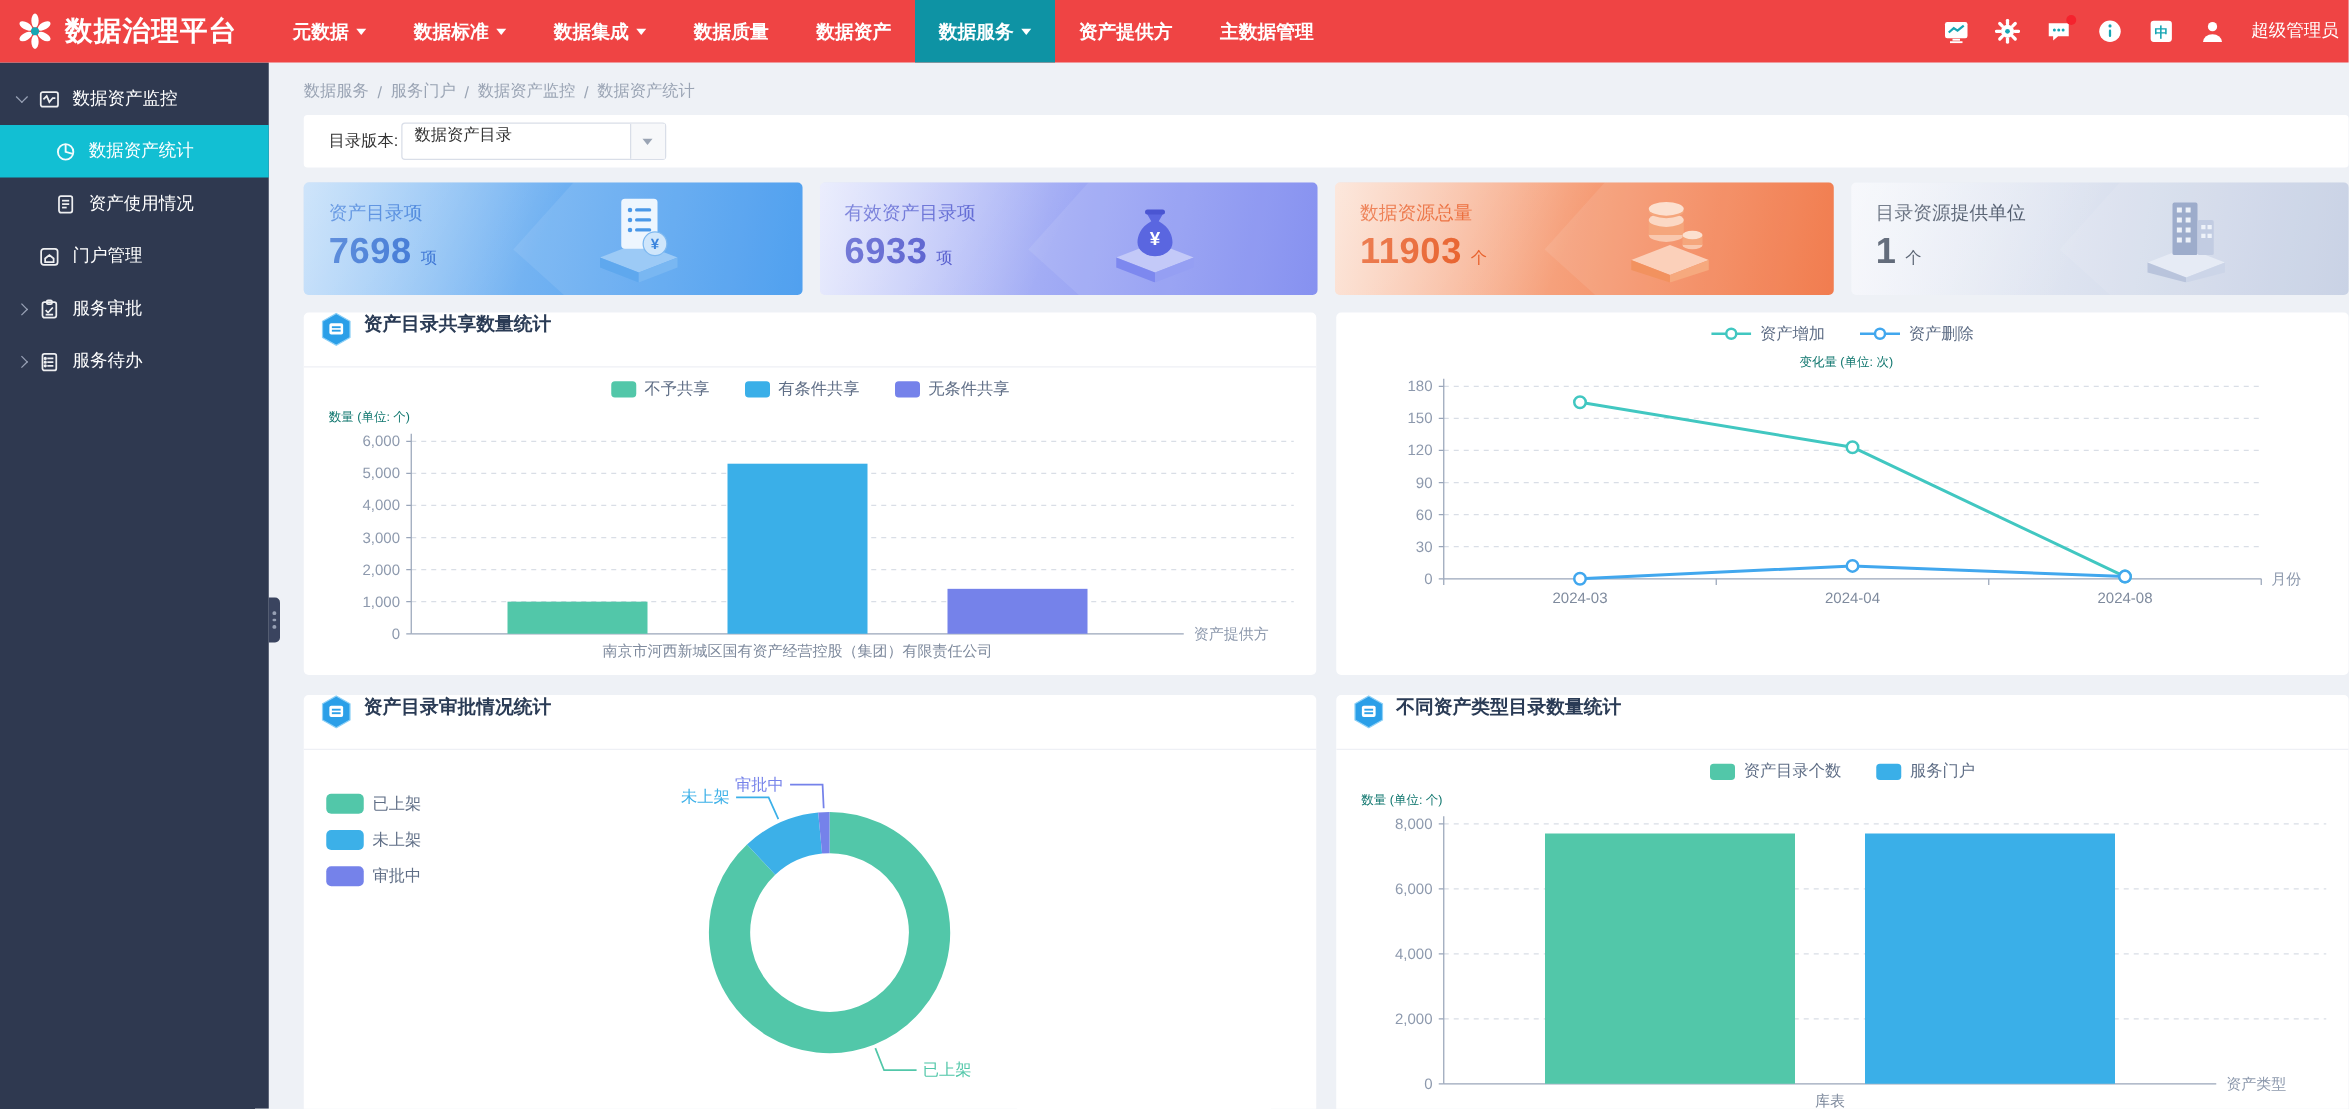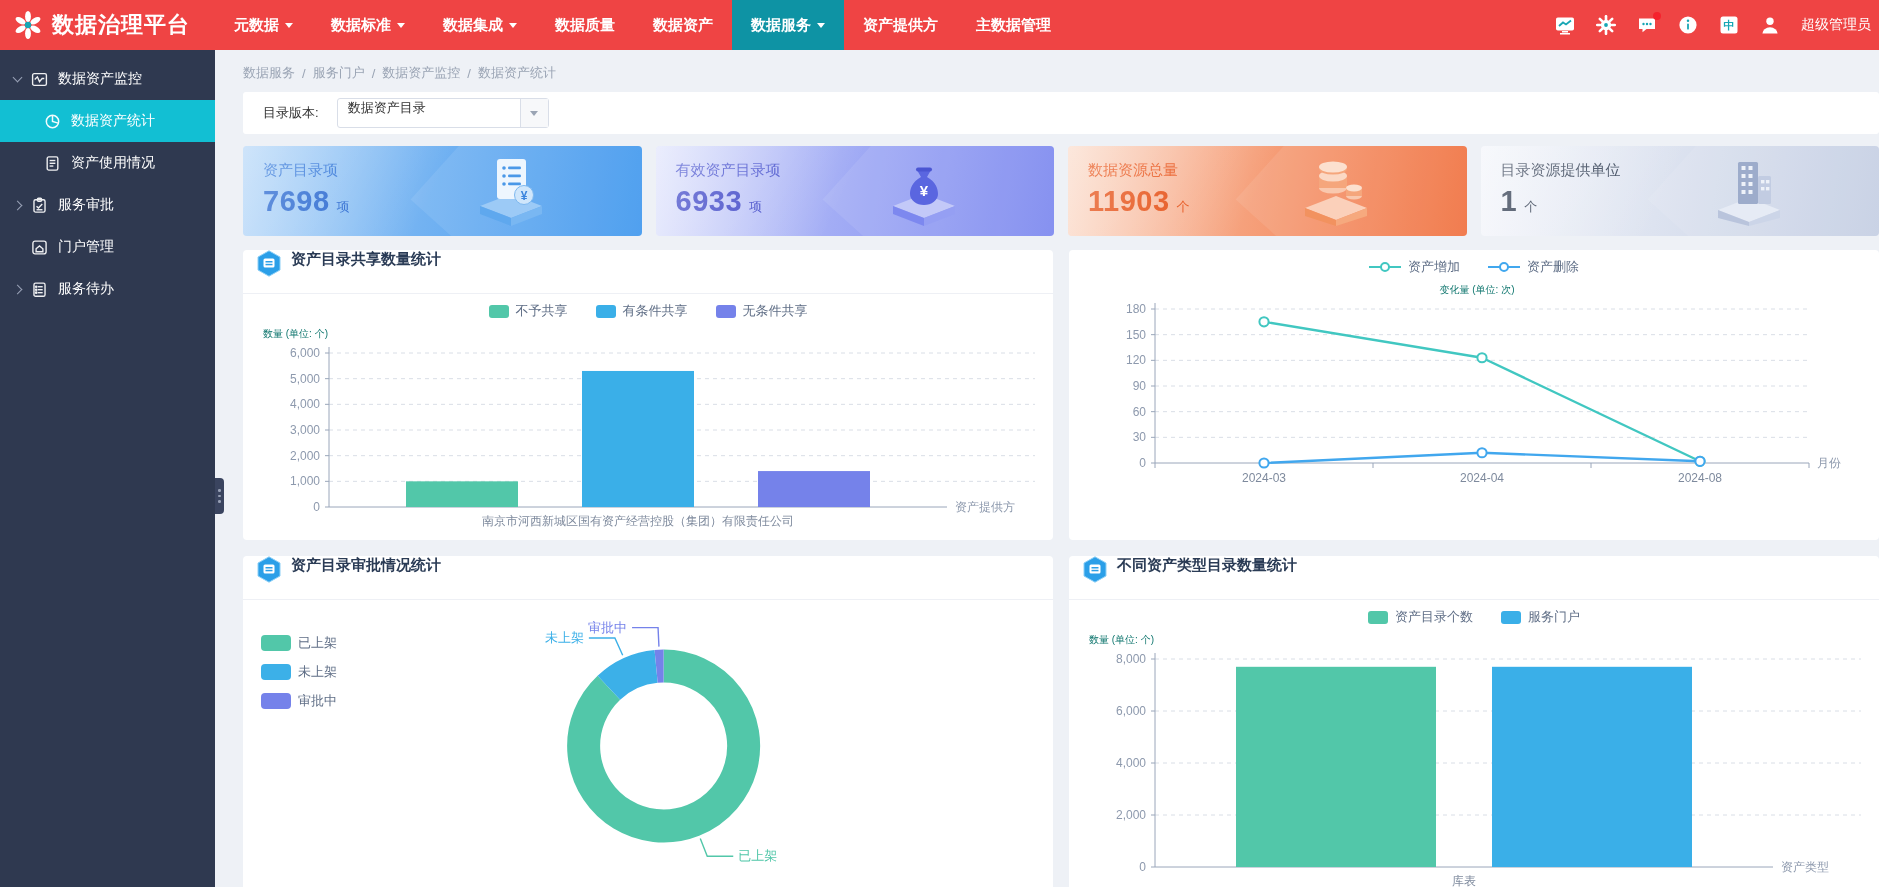--- a/index.html
+++ b/index.html
@@ -28,21 +28,21 @@
   .chev.down{transform:rotate(45deg);margin-top:-3px}
   .chev.right{transform:rotate(-45deg)}
   .chev.none{border:none}
   .sicon{width:17px;height:17px;flex:none;display:flex;align-items:center;justify-content:center}
   .grip{position:absolute;left:215px;top:478px;width:9px;height:36px;background:#3a445f;border-radius:0 4px 4px 0;display:flex;flex-direction:column;align-items:center;justify-content:center;gap:3px;cursor:col-resize;z-index:5}
   .grip i{width:2.5px;height:2.5px;border-radius:50%;background:#97a0b4}
 
   
   .main{position:absolute;top:50px;left:215px;width:1664px;height:837px;padding:14px 0 0 28px}
   .breadcrumb{font-size:13px;color:#9aa4b4;display:flex;gap:7px;align-items:center}
-  .filterbar{margin-top:10px;width:1636px;height:42px;background:#fff;border-radius:3px;display:flex;align-items:center;padding-left:20px;gap:18px}
+  .filterbar{margin-top:10px;width:1636px;height:42px;background:#fff;border-radius:3px;display:flex;align-items:center;padding-left:20px;gap:2px}
   .filter-label{font-size:13px;color:#333}
   .select{width:212px;height:30px;border:1px solid #d9dee8;border-radius:3px;background:#fff;display:flex;align-items:flex-start;font-size:13px;color:#333;cursor:pointer}
   .select-val{flex:1;padding-left:10px}
   .select-btn{width:28px;height:100%;border-left:1px solid #d9dee8;background:#f7f8fa;display:flex;align-items:center;justify-content:center}
   .select-btn b{width:0;height:0;border:4px solid transparent;border-top:5px solid #9aa4b4;margin-top:4px}
 
   
   .cards{margin-top:12px;width:1636px;display:grid;grid-template-columns:repeat(4,1fr);gap:14px}
   .card{height:90px;border-radius:4px;position:relative;overflow:hidden;padding:15px 20px;cursor:default}
   .card .sheen{position:absolute;inset:0;background:linear-gradient(115deg,rgba(255,255,255,.35),rgba(255,255,255,0) 48%);pointer-events:none}
@@ -203,40 +203,40 @@
         <svg viewBox="0 0 16 16" width="17" height="17" fill="none" stroke="#fff" stroke-width="1.3" opacity=".92">
           <rect x="3" y="1.8" width="10" height="12.4" rx="1.5"></rect>
           <line x1="5.3" y1="5.2" x2="10.7" y2="5.2"></line>
           <line x1="5.3" y1="7.8" x2="10.7" y2="7.8"></line>
           <line x1="5.3" y1="10.4" x2="8.8" y2="10.4"></line>
         </svg>
       </span>
     <span>资产使用情况</span>
   </div>
   <div class="side-item">
+    <span class="chev none"></span>
+    <span class="sicon">
+        <svg viewBox="0 0 16 16" width="17" height="17" fill="none" stroke="#fff" stroke-width="1.3" opacity=".92">
+          <rect x="1.8" y="2" width="12.4" height="12" rx="2"></rect>
+          <path d="M4.8 9.2 L8 6.6 L11.2 9.2 V12 H4.8 z"></path>
+        </svg>
+      </span>
+    <span>门户管理</span>
+  </div>
+  <div class="side-item">
     <span class="chev right"></span>
     <span class="sicon">
         <svg viewBox="0 0 16 16" width="17" height="17" fill="none" stroke="#fff" stroke-width="1.3" opacity=".92">
           <rect x="2.8" y="2.6" width="10.4" height="11.6" rx="1.5"></rect>
           <rect x="6" y="1.2" width="4" height="2.8" rx="1"></rect>
           <polyline points="5.2,8.6 7,10.4 10.6,6.6"></polyline>
           <line x1="5.2" y1="12" x2="10.8" y2="12"></line>
         </svg>
       </span>
     <span>服务审批</span>
-  </div>
-  <div class="side-item">
-    <span class="chev none"></span>
-    <span class="sicon">
-        <svg viewBox="0 0 16 16" width="17" height="17" fill="none" stroke="#fff" stroke-width="1.3" opacity=".92">
-          <rect x="1.8" y="2" width="12.4" height="12" rx="2"></rect>
-          <path d="M4.8 9.2 L8 6.6 L11.2 9.2 V12 H4.8 z"></path>
-        </svg>
-      </span>
-    <span>门户管理</span>
   </div>
   <div class="side-item">
     <span class="chev right"></span>
     <span class="sicon">
         <svg viewBox="0 0 16 16" width="17" height="17" fill="none" stroke="#fff" stroke-width="1.3" opacity=".92">
           <rect x="2.8" y="2" width="10.4" height="12.4" rx="1.5"></rect>
           <line x1="6.4" y1="5.4" x2="11" y2="5.4"></line>
           <line x1="6.4" y1="8.2" x2="11" y2="8.2"></line>
           <line x1="6.4" y1="11" x2="11" y2="11"></line>
           <circle cx="4.9" cy="5.4" r="0.6" fill="#fff"></circle>

